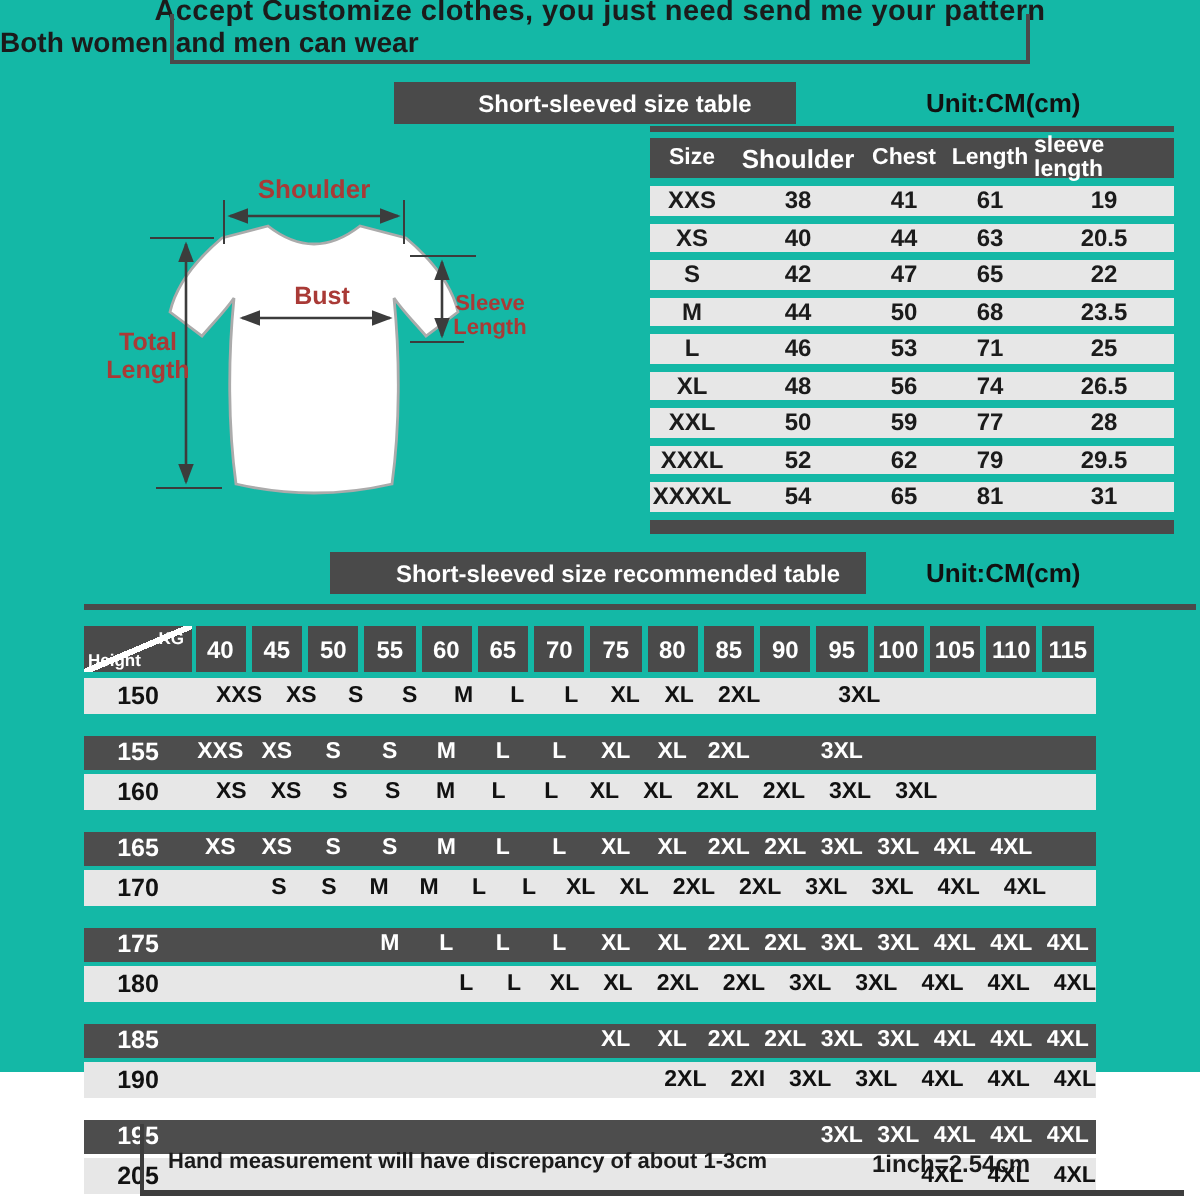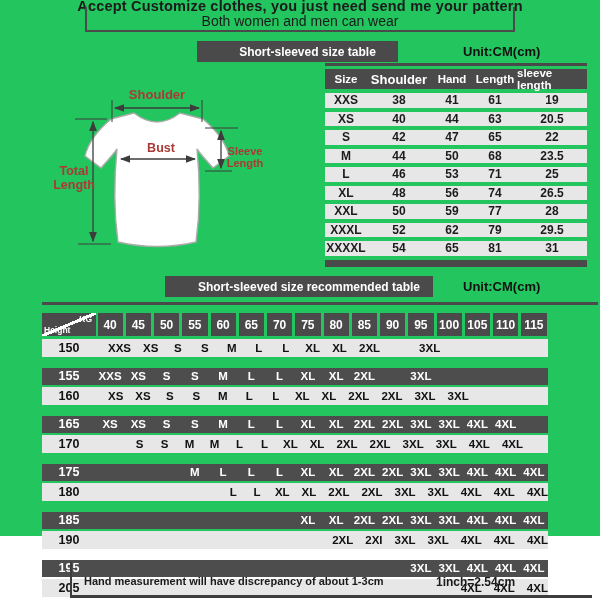--- a/index.html
+++ b/index.html
@@ -1,26 +1,26 @@
 <!DOCTYPE html>
 <html><head>
 <meta charset="utf-8">
 <style>
   * { box-sizing: border-box; margin: 0; padding: 0; }
   html, body { width: 600px; height: 600px; background: #fff; overflow: hidden;
     font-family: "Liberation Sans", "DejaVu Sans", sans-serif; }
-  #stage { position: relative; width: 600px; height: 536px; background: #22c55e; color: #1b1b1b; }
+  #stage { position: relative; width: 600px; height: 536px; background: #14b8a6; color: #1b1b1b; }
 
   
   .banner-line1 { position: absolute; top: -2px; left: 0; width: 600px; text-align: center;
     font-size: 14.5px; font-weight: bold; white-space: nowrap; letter-spacing: .2px; }
   .banner-box { position: absolute; left: 85px; top: 7px; width: 430px; height: 25px;
     border-left: 2px solid #4a4a4a; border-right: 2px solid #4a4a4a; border-bottom: 2px solid #4a4a4a; }
-  .banner-line2 { position: absolute; top: 13px; left: 0; width: 600px; text-align: center;
-    font-size: 14px; font-weight: normal; }
+  .banner-line2 { position: absolute; top: 13px; left: 0; width: 600px; 
+    font-size: 14px; font-weight: bold; }
 
   
   .sec-bar { position: absolute; height: 21px; background: #4a4a4a; color: #fff;
     font-size: 12px; font-weight: bold; display: flex; align-items: center; justify-content: center; padding-left: 20px; }
   #sec1-bar { left: 197px; top: 41px; width: 201px; }
   #sec2-bar { left: 165px; top: 276px; width: 268px; }
   .unit { position: absolute; font-size: 13px; font-weight: bold; color: #111; }
   #unit1 { left: 463px; top: 44px; }
   #unit2 { left: 463px; top: 279px; }
   #sec2-rule { position: absolute; left: 42px; top: 302px; width: 556px; height: 3px; background: #4a4a4a; }
@@ -109,21 +109,21 @@
     <line x1="176" y1="48" x2="176" y2="85" stroke="#3c3c3c" stroke-width="1.3" marker-start="url(#ah)" marker-end="url(#ah)"></line>
     <text x="200" y="72" text-anchor="middle" font-size="11" font-weight="bold" fill="#a93a36">Sleeve</text>
     <text x="200" y="84" text-anchor="middle" font-size="11" font-weight="bold" fill="#a93a36">Length</text>
   </svg>
 
   <div id="size-table">
     <div class="st-topline"></div>
     <div class="st-head" id="size-head">
         <div class="st-cell st-c0">Size</div>
         <div class="st-cell st-c1">Shoulder</div>
-        <div class="st-cell st-c2">Hand</div>
+        <div class="st-cell st-c2">Chest</div>
         <div class="st-cell st-c3">Length</div>
         <div class="st-cell st-c4">sleeve length</div>
       </div>
     <div id="size-rows">
         <div class="st-row">
           <div class="st-cell st-c0">XXS</div>
           <div class="st-cell st-c1">38</div>
           <div class="st-cell st-c2">41</div>
           <div class="st-cell st-c3">61</div>
           <div class="st-cell st-c4">19</div>

